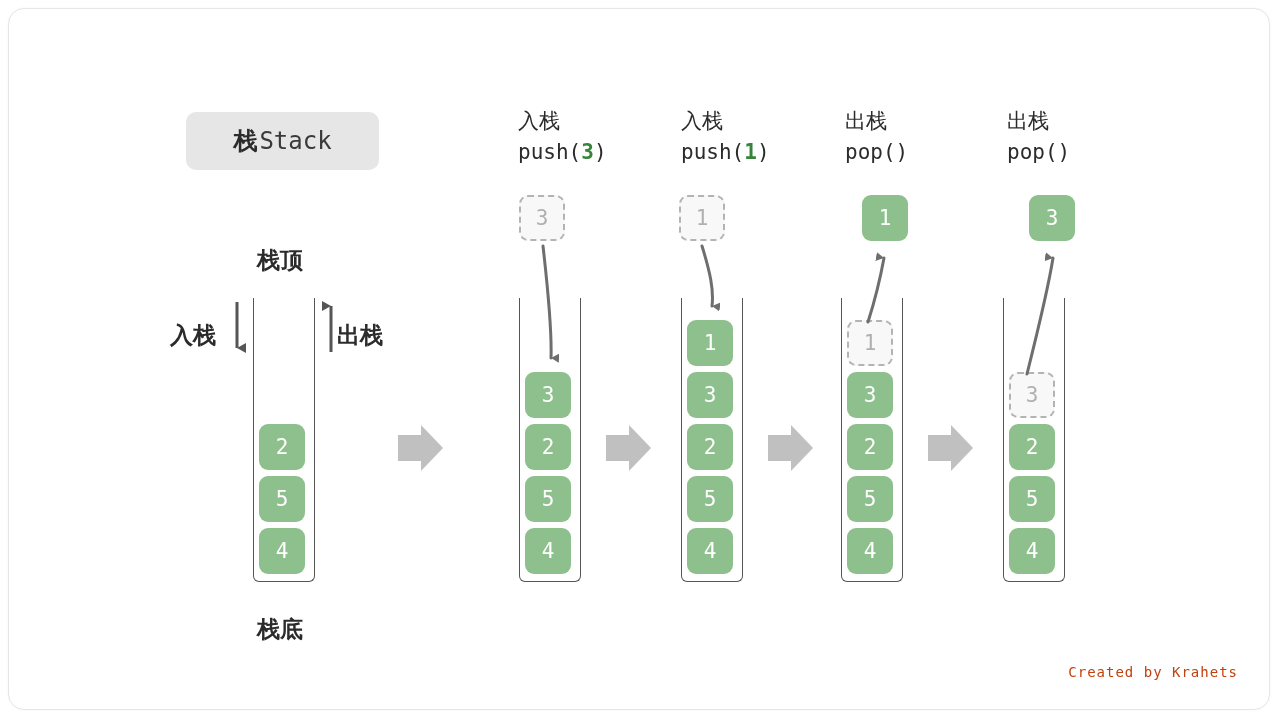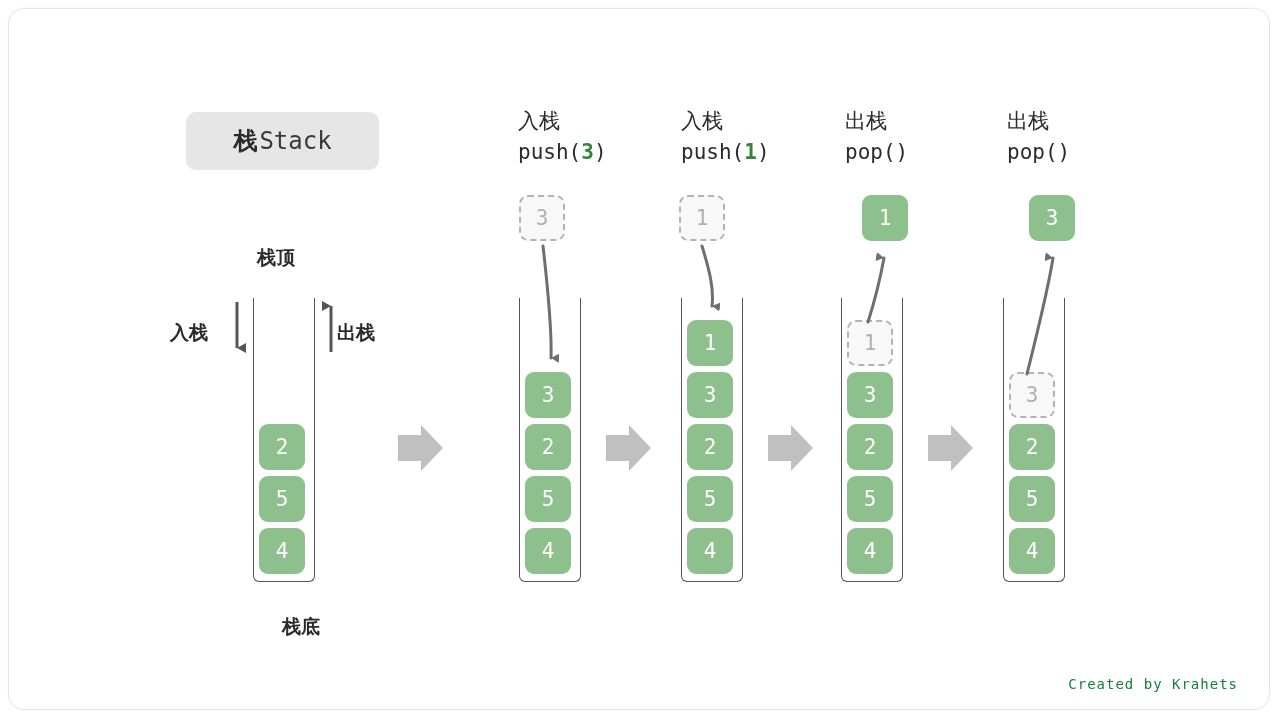--- a/index.html
+++ b/index.html
@@ -119,33 +119,33 @@
     background: #f8f8f8;
     color: #b0b0b0;
     border: 2px dashed #b3b3b3;
   }
 
   
   .side-label {
     position: absolute;
     font-family: Liberation Sans, sans-serif;
     font-weight: bold;
-    font-size: 19px;
+    font-size: 23px;
     color: #2b2b2b;
     white-space: nowrap;
   }
 
   
   .footer {
     position: absolute;
     right: 42px;
-    bottom: 28px;
+    bottom: 40px;
     font-family: "DejaVu Sans Mono", "Liberation Mono", monospace;
     font-size: 14px;
-    color: #15803d;
+    color: #c2410c;
     letter-spacing: 1px;
   }
 
   svg.overlay {
     position: absolute;
     left: 0;
     top: 0;
     width: 1280px;
     height: 720px;
     pointer-events: none;
@@ -178,21 +178,21 @@
   </div>
 
   <div class="col-head" style="left:1007px; top:106px;">
     <div class="line-cn">出栈</div>
     <div class="line-fn"><span>pop(</span><span class="arg"></span><span>)</span></div>
   </div>
 
   <div class="side-label" style="left:170px; top:320px;">入栈</div>
   <div class="side-label" style="left:337px; top:320px;">出栈</div>
   <div class="side-label" style="left:257px; top:245px;">栈顶</div>
-  <div class="side-label" style="left:257px; top:614px;margin-left:25px;">栈底</div>
+  <div class="side-label" style="left:257px; top:614px;">栈底</div>
 
   <div class="stack" style="left:253px; top:298px; width:62px; height:284px;"></div>
   <div class="cell solid" style="left:259px; top:424px;">2</div>
   <div class="cell solid" style="left:259px; top:476px;">5</div>
   <div class="cell solid" style="left:259px; top:528px;">4</div>
 
   <div class="cell ghost" style="left:519px; top:195px;">3</div>
   <div class="stack" style="left:519px; top:298px; width:62px; height:284px;"></div>
   <div class="cell solid" style="left:525px; top:372px;">3</div>
   <div class="cell solid" style="left:525px; top:424px;">2</div>

